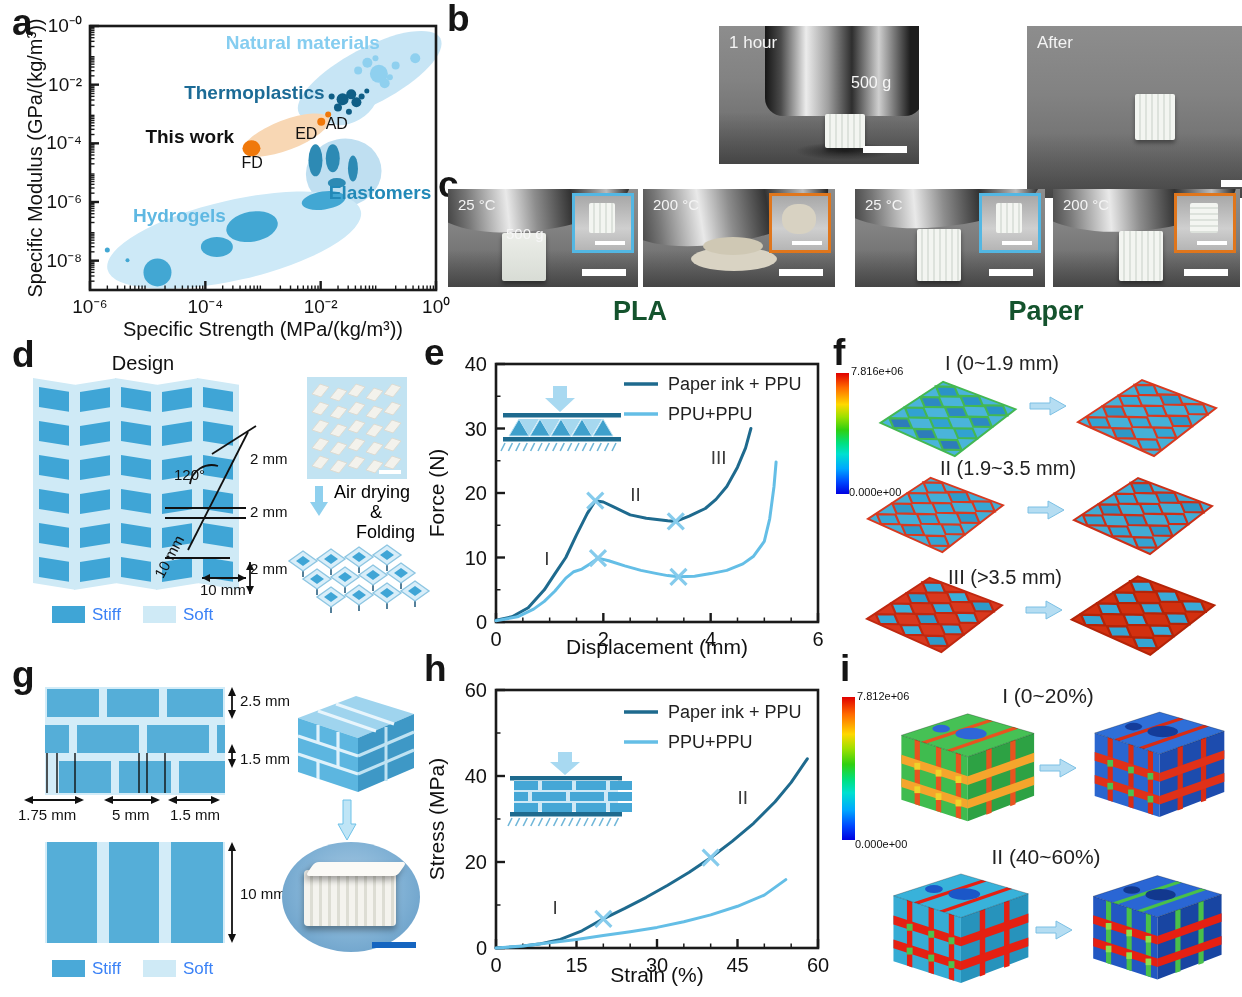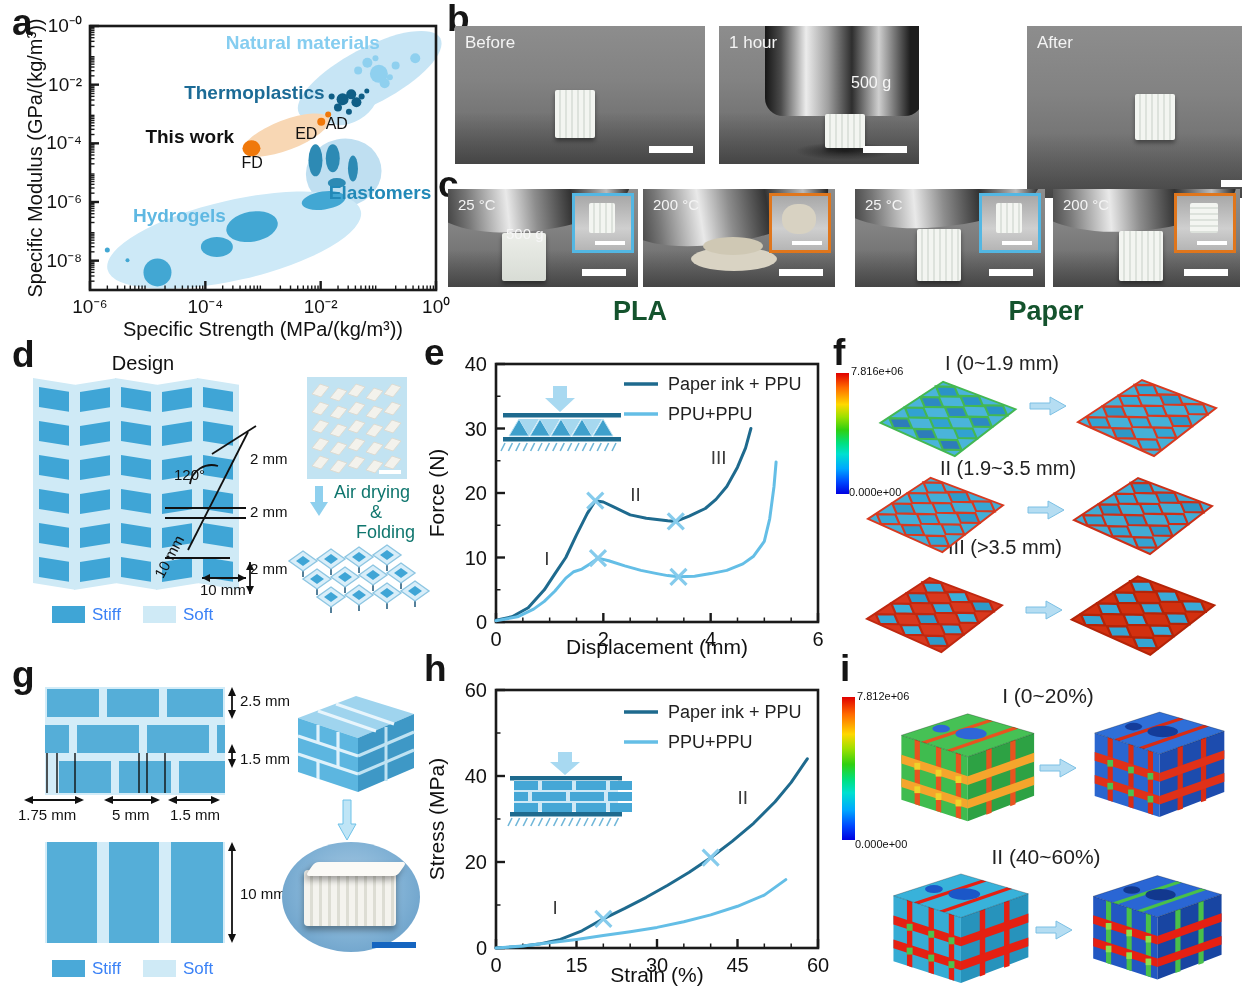--- a/index.html
+++ b/index.html
@@ -28,21 +28,21 @@
   .caption{position:absolute;font-size:27px;font-weight:bold;color:#14532d;transform:translateX(-50%);}
   
   .stage-title{position:absolute;font-size:20px;color:#222;white-space:nowrap;transform:translateX(-50%);}
   .cb{position:absolute;width:13px;background:linear-gradient(180deg,#e00000 0%,#ff6a00 12%,#ffd800 26%,#a0e000 36%,#30d010 47%,#00e080 58%,#00e0d0 67%,#00a8ff 79%,#0048ff 90%,#0000e0 100%);}
   .cb-label{position:absolute;font-size:11px;color:#111;white-space:nowrap;}
   
   .dimlabel{position:absolute;font-size:15px;color:#111;white-space:nowrap;}
   .design-title{position:absolute;font-size:20px;color:#111;transform:translateX(-50%);}
   .legend-swatch{position:absolute;width:33px;height:17px;}
   .legend-label{position:absolute;font-size:17px;color:#3b82f6;}
-  .proc-text{position:absolute;font-size:18px;color:#0f766e;white-space:nowrap;}
+  .proc-text{position:absolute;font-size:18px;color:#000000;white-space:nowrap;}
   .oval-photo{position:absolute;border-radius:50%;background:radial-gradient(ellipse at 50% 42%,#a9cbe4 0%,#7fb0d4 55%,#5f97c2 100%);overflow:hidden;}
   .paperblock{position:absolute;background:repeating-linear-gradient(90deg,#f4f3ee 0 6px,#ddddd4 6px 9px);border-radius:4px;box-shadow:0 4px 6px rgba(0,0,0,.35);}
   .bluebar{position:absolute;width:44px;height:6px;background:#1565c0;}
 </style>
 </head>
 <body>
 
 <div class="figure">
 
   <div class="plabel" style="left:12px;top:4px">a</div>
@@ -229,26 +229,20 @@
       <line x1="64" y1="198" x2="73" y2="198" stroke="#1a1a1a" stroke-width="2.4"></line>
       <text x="56" y="204" font-size="19" fill="#111" text-anchor="end">10⁻⁶</text>
       <line x1="64" y1="256.66666666666663" x2="73" y2="256.66666666666663" stroke="#1a1a1a" stroke-width="2.4"></line>
       <text x="56" y="262.66666666666663" font-size="19" fill="#111" text-anchor="end">10⁻⁸</text>
       <text x="237" y="332" font-size="20" fill="#111" text-anchor="middle">Specific Strength (MPa/(kg/m³))</text>
       <text x="16" y="154" font-size="20" fill="#111" text-anchor="middle" transform="rotate(-90 16 154)">Specific Modulus (GPa/(kg/m³))</text>
     </svg>
 
   <div class="plabel" style="left:447px;top:0px">b</div>
 
-  <div class="photo" style="left:455px;top:26px;width:250px;height:138px">
-    <div class="ground"></div>
-    <span class="phototag">Before</span>
-    <div class="cube" style="left:100px;top:64px;width:40px;height:48px"></div>
-    <div class="scalebar"></div>
-  </div>
 
   <div class="photo" style="left:719px;top:26px;width:200px;height:138px">
     <div class="ground"></div>
     <div class="wcyl" style="left:46px;top:-8px;width:158px;height:98px"></div>
     <div class="shadow" style="left:76px;top:116px;width:100px;height:18px"></div>
     <div class="cube" style="left:106px;top:88px;width:40px;height:34px"></div>
     <span class="phototag">1 hour</span>
     <span class="weightlabel" style="left:132px;top:36px;font-size:16px">500 g</span>
     <div class="scalebar"></div>
   </div>
@@ -542,21 +536,21 @@
       <line x1="113.60000000000001" y1="57" x2="109.60000000000001" y2="65" stroke="#6fb6d8" stroke-width="1.6"></line>
       <line x1="121" y1="57" x2="117" y2="65" stroke="#6fb6d8" stroke-width="1.6"></line>
     </svg>
 
   <div class="plabel" style="left:833px;top:334px">f</div>
   <div class="cb" style="left:836px;top:373px;height:121px"></div>
   <div class="cb-label" style="left:851px;top:365px">7.816e+06</div>
   <div class="cb-label" style="left:849px;top:486px">0.000e+00</div>
   <div class="stage-title" style="left:1002px;top:352px">I (0~1.9 mm)</div>
   <div class="stage-title" style="left:1008px;top:457px">II (1.9~3.5 mm)</div>
-  <div class="stage-title" style="left:1005px;top:536px">III (&gt;3.5 mm)</div>
+  <div class="stage-title" style="left:1005px;top:566px">III (&gt;3.5 mm)</div>
   <svg id="f1L" class="abs" style="left:872px;top:372px" width="152" height="90" viewBox="0 0 150 92">
       <polygon points="6,52 70,10 144,38 82,86" fill="#4ab4da" stroke="#44b852" stroke-width="2"></polygon>
       <polygon points="34.0,47.5 38.3,57.5 19.3,57.1 15.0,47.1" fill="#2d7cba" stroke="#44b852" stroke-width="2.2"></polygon>
       <polygon points="49.9,36.7 54.2,46.8 35.2,46.4 30.9,36.3" fill="#31a2d2" stroke="#44b852" stroke-width="2.2"></polygon>
       <polygon points="65.8,26.0 70.1,36.0 51.1,35.6 46.8,25.6" fill="#2d89c2" stroke="#44b852" stroke-width="2.2"></polygon>
       <polygon points="81.7,15.2 86.0,25.3 67.0,24.9 62.7,14.8" fill="#2a93c8" stroke="#44b852" stroke-width="2.2"></polygon>
       <polygon points="59.2,58.5 63.5,68.6 44.5,68.2 40.2,58.2" fill="#2d7cba" stroke="#44b852" stroke-width="2.2"></polygon>
       <polygon points="75.0,47.3 79.3,57.3 60.3,57.0 56.0,46.9" fill="#31a2d2" stroke="#44b852" stroke-width="2.2"></polygon>
       <polygon points="90.7,36.0 95.0,46.1 76.0,45.7 71.7,35.7" fill="#2d89c2" stroke="#44b852" stroke-width="2.2"></polygon>
       <polygon points="106.5,24.8 110.8,34.8 91.8,34.5 87.5,24.4" fill="#2a93c8" stroke="#44b852" stroke-width="2.2"></polygon>

